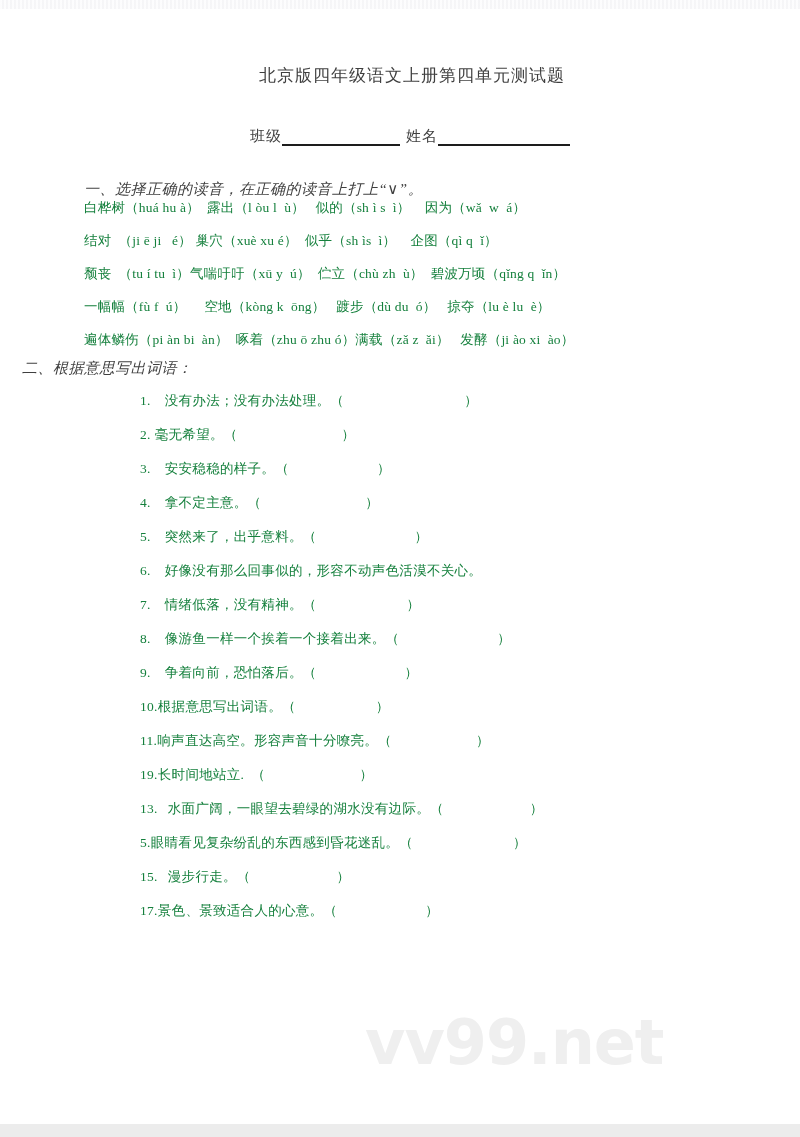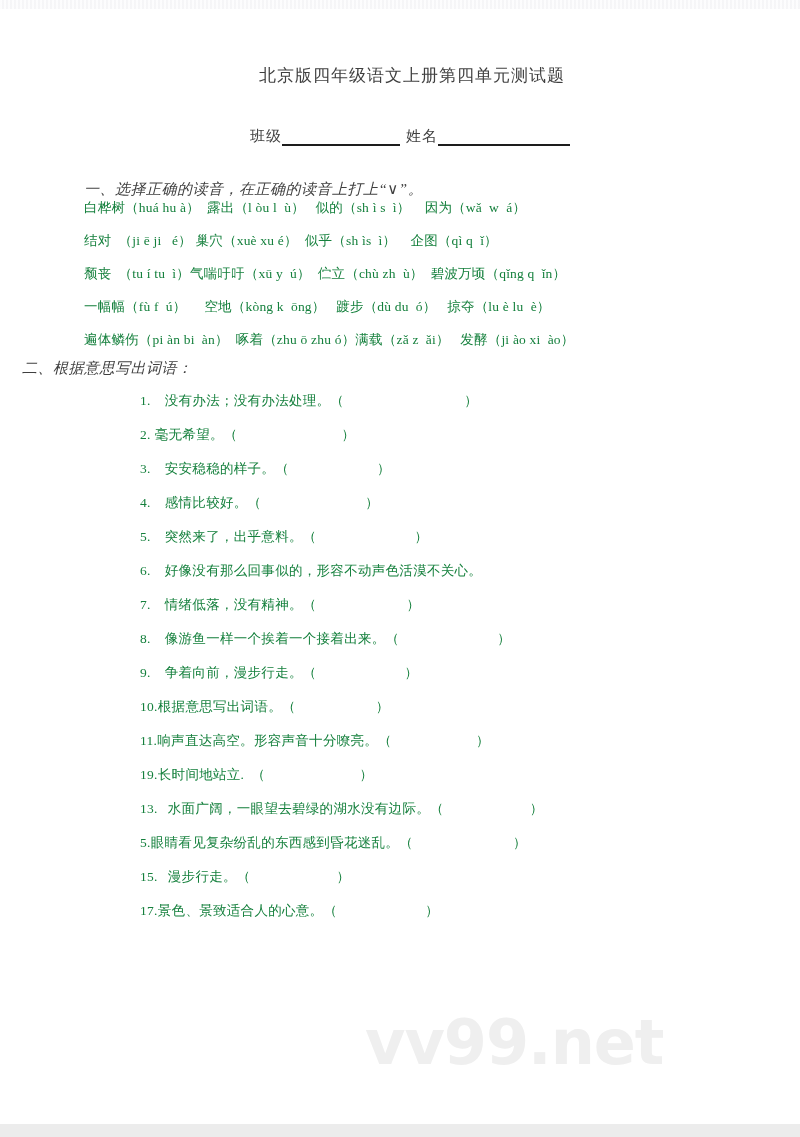--- a/index.html
+++ b/index.html
@@ -153,26 +153,26 @@
         <div class="pinyin-line">一幅幅（fù f  ú）     空地（kòng k  ōng）   踱步（dù du  ó）   掠夺（lu è lu  è）</div>
         <div class="pinyin-line">遍体鳞伤（pi àn bi  àn）  啄着（zhu ō zhu ó）满载（zǎ z  ǎi）   发酵（ji ào xi  ào）</div>
       </div>
 
     <div class="section-head tight">二、根据意思写出词语：</div>
 
     <div class="qlist">
         <div class="qitem"><span class="qnum">1.</span><span class="qgap" style="width: 14px;"></span><span class="qtext">没有办法；没有办法处理。（</span><span class="qgap" style="width: 120px;"></span><span>）</span></div>
         <div class="qitem"><span class="qnum">2.</span><span class="qgap" style="width: 4px;"></span><span class="qtext">毫无希望。（</span><span class="qgap" style="width: 104px;"></span><span>）</span></div>
         <div class="qitem"><span class="qnum">3.</span><span class="qgap" style="width: 14px;"></span><span class="qtext">安安稳稳的样子。（</span><span class="qgap" style="width: 88px;"></span><span>）</span></div>
-        <div class="qitem"><span class="qnum">4.</span><span class="qgap" style="width: 14px;"></span><span class="qtext">感情比较好。（</span><span class="qgap" style="width: 104px;"></span><span>）</span></div>
+        <div class="qitem"><span class="qnum">4.</span><span class="qgap" style="width: 14px;"></span><span class="qtext">拿不定主意。（</span><span class="qgap" style="width: 104px;"></span><span>）</span></div>
         <div class="qitem"><span class="qnum">5.</span><span class="qgap" style="width: 14px;"></span><span class="qtext">突然来了，出乎意料。（</span><span class="qgap" style="width: 98px;"></span><span>）</span></div>
         <div class="qitem"><span class="qnum">6.</span><span class="qgap" style="width: 14px;"></span><span class="qtext">好像没有那么回事似的，形容不动声色活漠不关心。</span></div>
         <div class="qitem"><span class="qnum">7.</span><span class="qgap" style="width: 14px;"></span><span class="qtext">情绪低落，没有精神。（</span><span class="qgap" style="width: 90px;"></span><span>）</span></div>
         <div class="qitem"><span class="qnum">8.</span><span class="qgap" style="width: 14px;"></span><span class="qtext">像游鱼一样一个挨着一个接着出来。（</span><span class="qgap" style="width: 98px;"></span><span>）</span></div>
-        <div class="qitem"><span class="qnum">9.</span><span class="qgap" style="width: 14px;"></span><span class="qtext">争着向前，漫步行走。（</span><span class="qgap" style="width: 88px;"></span><span>）</span></div>
+        <div class="qitem"><span class="qnum">9.</span><span class="qgap" style="width: 14px;"></span><span class="qtext">争着向前，恐怕落后。（</span><span class="qgap" style="width: 88px;"></span><span>）</span></div>
         <div class="qitem"><span class="qnum">10.</span><span class="qtext">根据意思写出词语。（</span><span class="qgap" style="width: 80px;"></span><span>）</span></div>
         <div class="qitem"><span class="qnum">11.</span><span class="qtext">响声直达高空。形容声音十分嘹亮。（</span><span class="qgap" style="width: 84px;"></span><span>）</span></div>
         <div class="qitem"><span class="qnum">19.</span><span class="qtext">长时间地站立.  （</span><span class="qgap" style="width: 94px;"></span><span>）</span></div>
         <div class="qitem"><span class="qnum">13.</span><span class="qgap" style="width: 10px;"></span><span class="qtext">水面广阔，一眼望去碧绿的湖水没有边际。（</span><span class="qgap" style="width: 86px;"></span><span>）</span></div>
         <div class="qitem"><span class="qnum">5.</span><span class="qtext">眼睛看见复杂纷乱的东西感到昏花迷乱。（</span><span class="qgap" style="width: 100px;"></span><span>）</span></div>
         <div class="qitem"><span class="qnum">15.</span><span class="qgap" style="width: 10px;"></span><span class="qtext">漫步行走。（</span><span class="qgap" style="width: 86px;"></span><span>）</span></div>
         <div class="qitem"><span class="qnum">17.</span><span class="qtext">景色、景致适合人的心意。（</span><span class="qgap" style="width: 88px;"></span><span>）</span></div>
       </div>
 
   </div>

